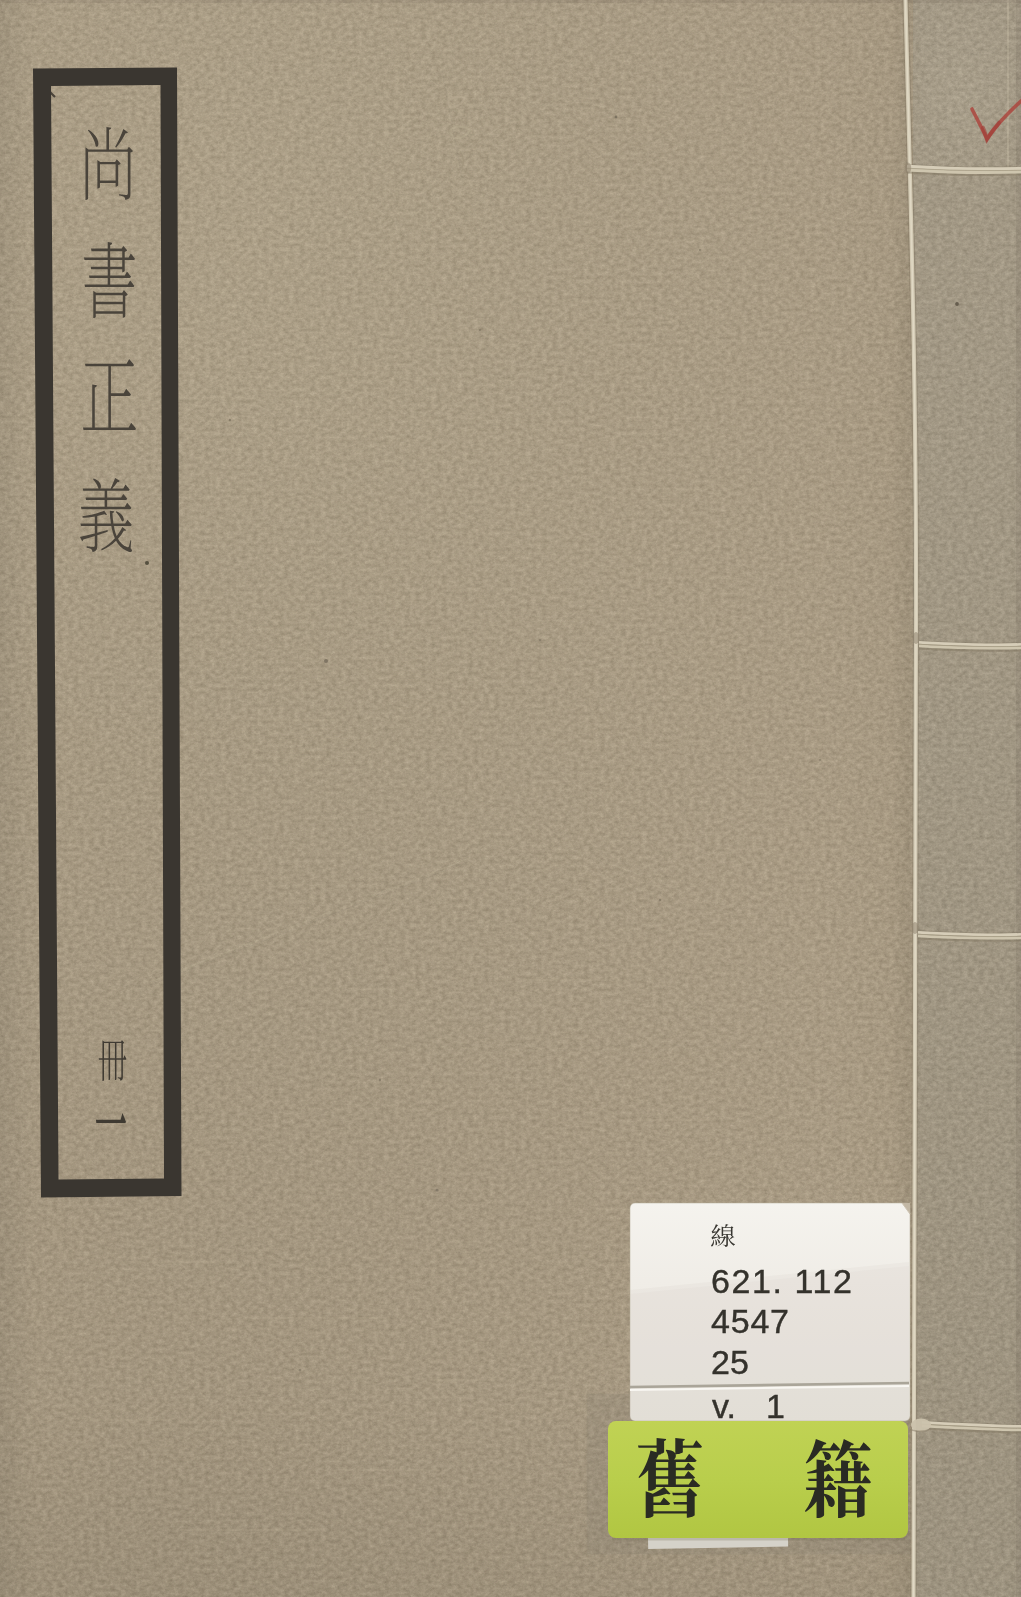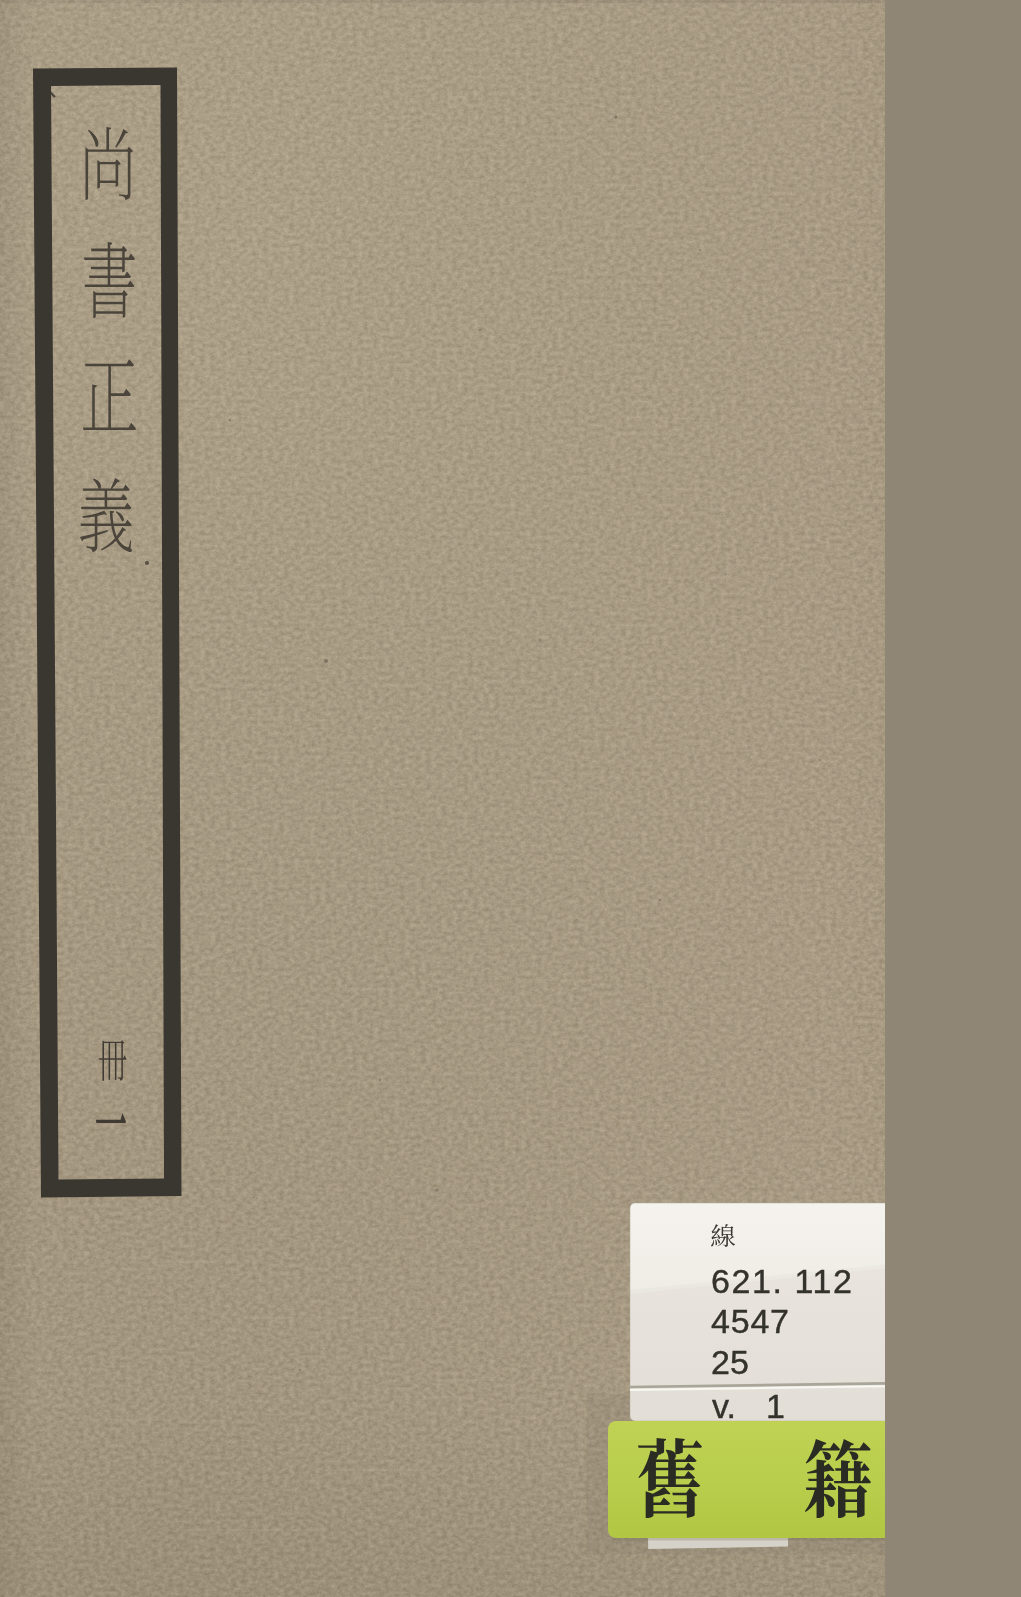--- a/index.html
+++ b/index.html
@@ -1,15 +1,15 @@
 <!DOCTYPE html>
 <html><head><meta charset="utf-8">
 <style>
 html,body{margin:0;padding:0;background:#8f8676;}
-#page{position:relative;width:885px;height:1597px;overflow:hidden;font-family:"Liberation Sans",sans-serif;}
+#page{position:relative;width:1021px;height:1597px;overflow:hidden;font-family:"Liberation Sans",sans-serif;}
 </style></head>
 <body>
 <div id="page">
 <svg width="1021" height="1597" viewBox="0 0 1021 1597" xmlns="http://www.w3.org/2000/svg">
 <defs>
 <filter id="gd" color-interpolation-filters="sRGB" x="0" y="0" width="100%" height="100%">
 <feTurbulence type="fractalNoise" baseFrequency="0.19 0.25" numOctaves="4" seed="7"></feTurbulence>
 <feColorMatrix type="matrix" values="0 0 0 0 0.42  0 0 0 0 0.39  0 0 0 0 0.31  0 0 0 0.34 0"></feColorMatrix>
 </filter>
 <filter id="gl" color-interpolation-filters="sRGB" x="0" y="0" width="100%" height="100%">

